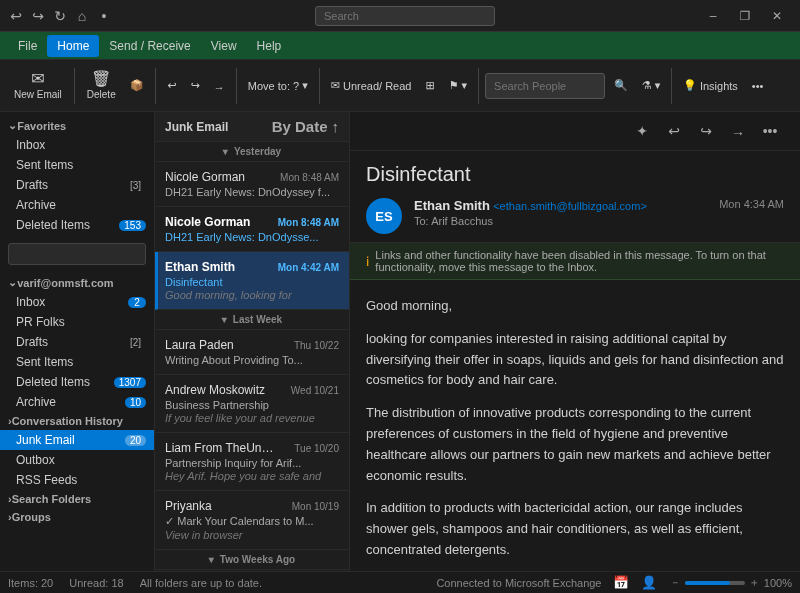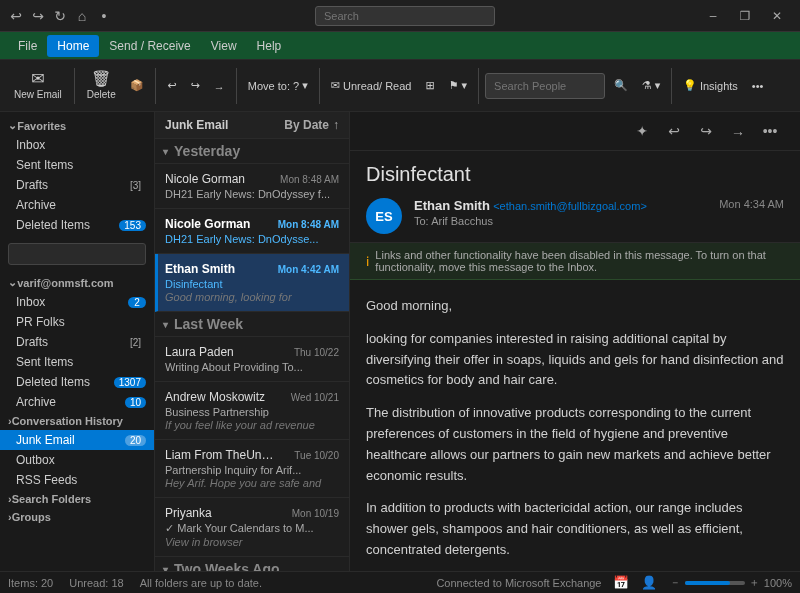--- a/index.html
+++ b/index.html
@@ -226,32 +226,33 @@
       border-bottom: 1px solid #2a2a2a;
       font-size: 12px;
       font-weight: 600;
       background: #222;
     }
     .email-list-header-right {
       display: flex;
       align-items: center;
       gap: 4px;
       color: #aaa;
-      font-size: 12px;
+      font-size: 15px;
     }
     .date-group-header {
       display: flex;
       align-items: center;
       padding: 4px 8px;
-      font-size: 14px;
+      font-size: 10px;
       font-weight: 600;
       color: #888;
       background: #1e1e1e;
       border-bottom: 1px solid #2a2a2a;
       gap: 6px;
+      justify-content: center;
     }
     .date-group-header::before {
       content: '▾';
       font-size: 10px;
     }
     .email-item {
       padding: 8px 10px;
       border-bottom: 1px solid #2a2a2a;
       cursor: pointer;
       background: #1e1e1e;

